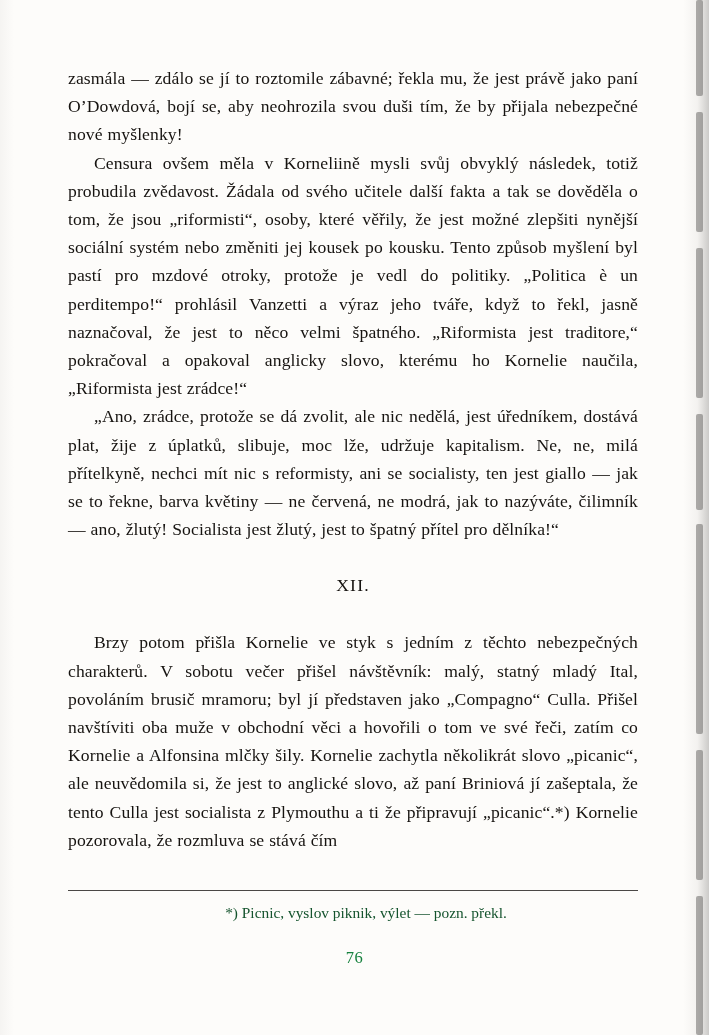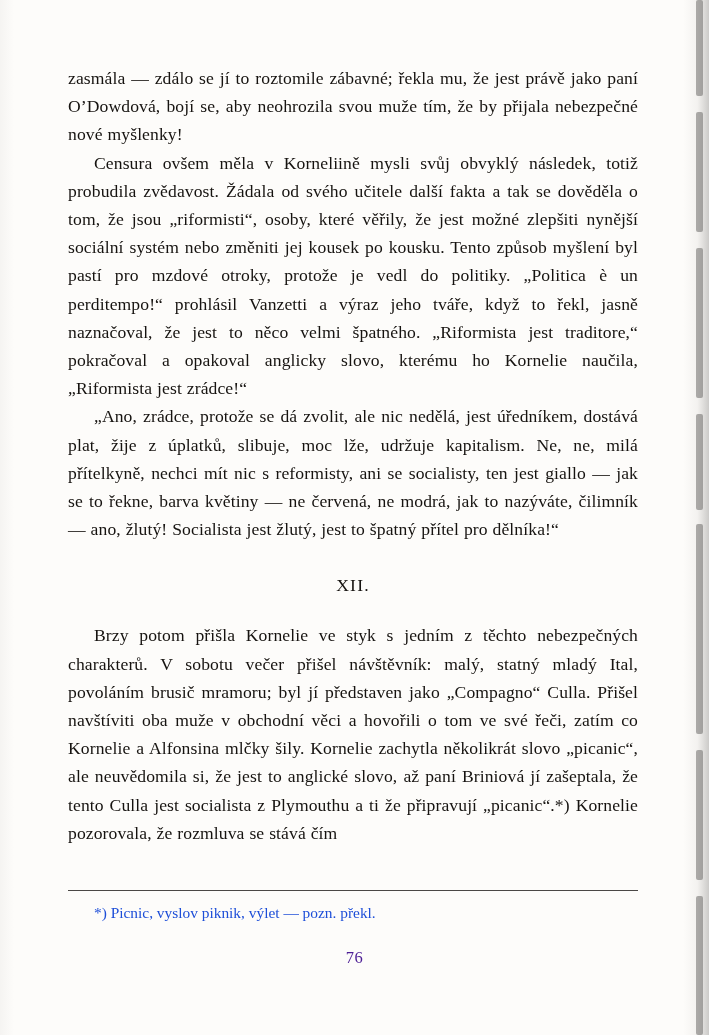--- a/index.html
+++ b/index.html
@@ -65,21 +65,21 @@
     color: #161310;
     letter-spacing: 0.1px;
     word-spacing: 0.4px;
   }
   p.indent {
     text-indent: 26px;
     font-family: Liberation Serif, serif;
   }
 
   .chapter-heading {
-    margin: 30px 0 24px 0;
+    margin: 30px 0 31px 0;
     text-align: center;
     font-size: 17.6px;
     line-height: 24px;
     letter-spacing: 1.2px;
     color: #161310;
   }
 
   .footnote-wrap {
     position: absolute;
     left: 68px;
@@ -90,32 +90,33 @@
     width: 100%;
     height: 0;
     border-top: 1px solid #2a2724;
     opacity: 0.85;
     margin-bottom: 11px;
   }
   .footnote {
     margin: 0;
     font-size: 15.4px;
     line-height: 22px;
-    color: #1d4ed8;
+    color: #14532d;
     text-indent: 26px;
+    text-align: center;
   }
 
   .page-number {
     position: absolute;
     left: 0;
     right: 0;
     top: 948px;
     text-align: center;
     font-size: 16.5px;
-    color: #4c1d95;
+    color: #15803d;
     letter-spacing: 0.5px;
   }
 </style>
 </head>
 <body>
 
 <div class="page">
 
   <div class="scan-edge-left"></div>
   <div class="scan-edge-right"></div>
@@ -123,21 +124,21 @@
   <div class="binding-mark" style="top:0px;height:96px;"></div>
   <div class="binding-mark" style="top:112px;height:120px;"></div>
   <div class="binding-mark" style="top:248px;height:150px;"></div>
   <div class="binding-mark" style="top:414px;height:96px;"></div>
   <div class="binding-mark" style="top:524px;height:210px;"></div>
   <div class="binding-mark" style="top:750px;height:130px;"></div>
   <div class="binding-mark" style="top:896px;height:139px;"></div>
 
   <div class="text-block">
 
-    <p class="para">zasmála — zdálo se jí to roztomile zábavné; řekla mu, že jest právě jako paní O’Dowdová, bojí se, aby neohrozila svou muže tím, že by přijala nebezpečné nové myšlenky!</p>
+    <p class="para">zasmála — zdálo se jí to roztomile zábavné; řekla mu, že jest právě jako paní O’Dowdová, bojí se, aby neohrozila svou duši tím, že by přijala nebezpečné nové myšlenky!</p>
     <p class="para indent">Censura ovšem měla v Korneliině mysli svůj obvyklý následek, totiž probudila zvědavost. Žádala od svého učitele další fakta a tak se dověděla o tom, že jsou „riformisti“, osoby, které věřily, že jest možné zlepšiti nynější sociální systém nebo změniti jej kousek po kousku. Tento způsob myšlení byl pastí pro mzdové otroky, protože je vedl do politiky. „Politica è un perditempo!“ prohlásil Vanzetti a výraz jeho tváře, když to řekl, jasně naznačoval, že jest to něco velmi špatného. „Riformista jest traditore,“ pokračoval a opakoval anglicky slovo, kterému ho Kornelie naučila, „Riformista jest zrádce!“</p>
     <p class="para indent">„Ano, zrádce, protože se dá zvolit, ale nic nedělá, jest úředníkem, dostává plat, žije z úplatků, slibuje, moc lže, udržuje kapitalism. Ne, ne, milá přítelkyně, nechci mít nic s reformisty, ani se socialisty, ten jest giallo — jak se to řekne, barva květiny — ne červená, ne modrá, jak to nazýváte, čilimník — ano, žlutý! Socialista jest žlutý, jest to špatný přítel pro dělníka!“</p>
 
     <div class="chapter-heading">XII.</div>
 
     <p class="para indent">Brzy potom přišla Kornelie ve styk s jedním z těchto nebezpečných charakterů. V sobotu večer přišel návštěvník: malý, statný mladý Ital, povoláním brusič mramoru; byl jí představen jako „Compagno“ Culla. Přišel navštíviti oba muže v obchodní věci a hovořili o tom ve své řeči, zatím co Kornelie a Alfonsina mlčky šily. Kornelie zachytla několikrát slovo „picanic“, ale neuvědomila si, že jest to anglické slovo, až paní Briniová jí zašeptala, že tento Culla jest socialista z Plymouthu a ti že připravují „picanic“.*) Kornelie pozorovala, že rozmluva se stává čím</p>
 
   </div>
 
   <div class="footnote-wrap">

